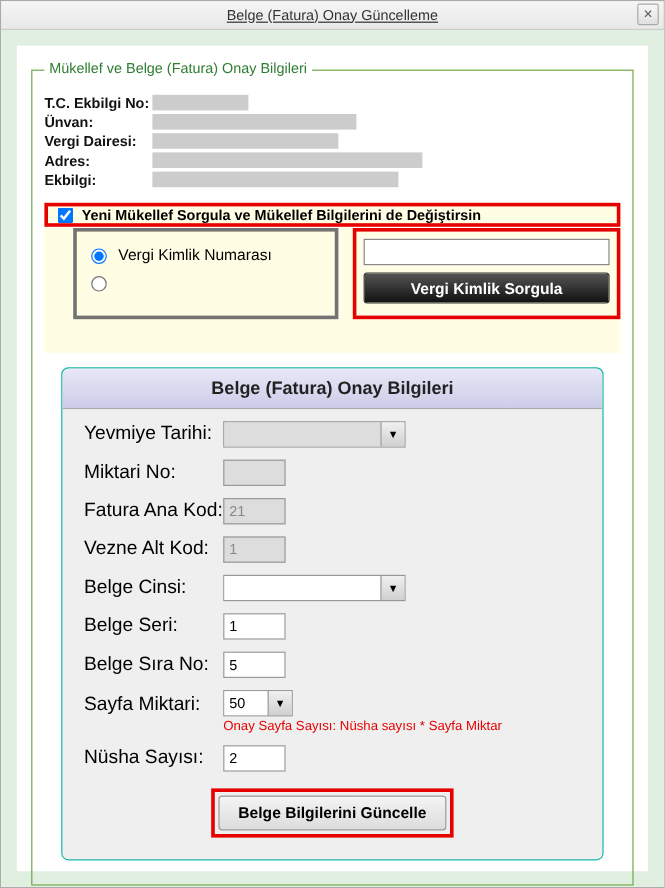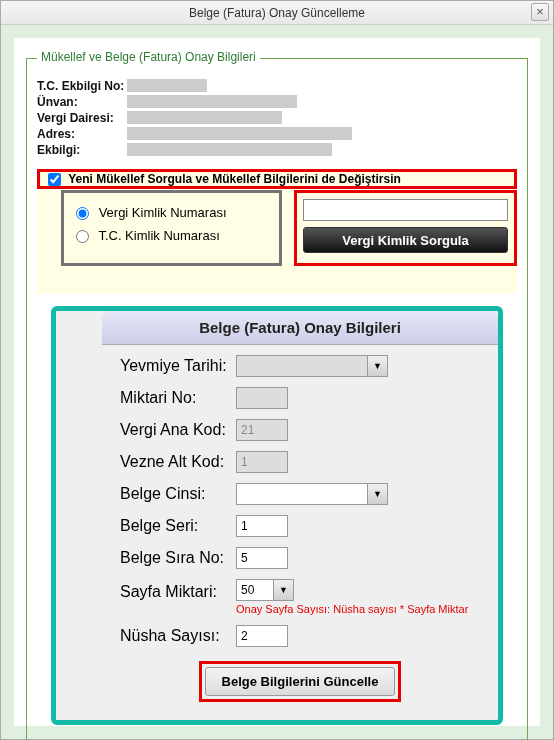--- a/index.html
+++ b/index.html
@@ -9,20 +9,21 @@
     .titlebar { 
       background: linear-gradient(#f5f5f5, #e8e8e8); 
       border-bottom: 1px solid #ccc; 
       height: 24px; 
       display: flex; 
       align-items: center; 
       justify-content: center; 
       position: relative;
       font-size: 12px;
       color: #333;
+      text-decoration: underline;
     }
     .close-btn { 
       position: absolute; 
       right: 4px; 
       top: 2px; 
       width: 18px; 
       height: 18px; 
       background: linear-gradient(#f8f8f8, #e0e0e0);
       border: 1px solid #aaa;
       border-radius: 2px;
@@ -92,25 +93,24 @@
       font-size: 13px; 
       border: 1px solid #333;
       border-radius: 3px;
       cursor: pointer;
     }
     
     .yellow-bg { background: #fffde4; padding-bottom: 28px; margin-top: -3px; }
     
     .fieldset2-wrap { padding: 12px 14px 0 14px; }
     .fieldset2 { 
-      border: 5px solid #14b8a6; 
+      border: 1px solid #14b8a6; 
       border-radius: 6px; 
       background: #efefef;
       padding-bottom: 18px;
-      padding-left: 46px;
     }
     .panel-header {
       background: linear-gradient(#e8e8f8, #cccce8);
       border-radius: 6px 6px 0 0;
       border-bottom: 1px solid #aaa;
       text-align: center;
       font-weight: bold;
       font-size: 15px;
       padding: 8px;
       color: #222;
@@ -200,21 +200,20 @@
 
       <div class="yellow-bg">
         <div class="row-flex">
           <div class="yellow-panel">
             <div class="radio-row">
               <input type="radio" name="kimlik" checked="" style="">
               <span>Vergi Kimlik Numarası</span>
             </div>
             <div class="radio-row">
               <input type="radio" name="kimlik" style="">
-              <span>T.C. Kimlik Numarası</span>
             </div>
           </div>
           <div class="right-col">
             <input class="query-input" type="text" value="" style="">
             <button class="query-btn">Vergi Kimlik Sorgula</button>
           </div>
         </div>
       </div>
 
       <div class="fieldset2-wrap">
@@ -228,21 +227,21 @@
               <div class="select-arrow">▼</div>
             </div>
           </div>
 
           <div class="form-row">
             <div class="form-label">Miktari No:</div>
             <input class="text-input text-disabled" style="width: 52px;" readonly="" value="">
           </div>
 
           <div class="form-row">
-            <div class="form-label">Vergi Ana Kod:</div>
+            <div class="form-label">Fatura Ana Kod:</div>
             <input class="text-input text-disabled" style="width: 52px; color: rgb(136, 136, 136);" readonly="" value="21">
           </div>
 
           <div class="form-row">
             <div class="form-label">Vezne Alt Kod:</div>
             <input class="text-input text-disabled" style="width: 52px; color: rgb(136, 136, 136);" readonly="" value="1">
           </div>
 
           <div class="form-row">
             <div class="form-label">Belge Cinsi:</div>

